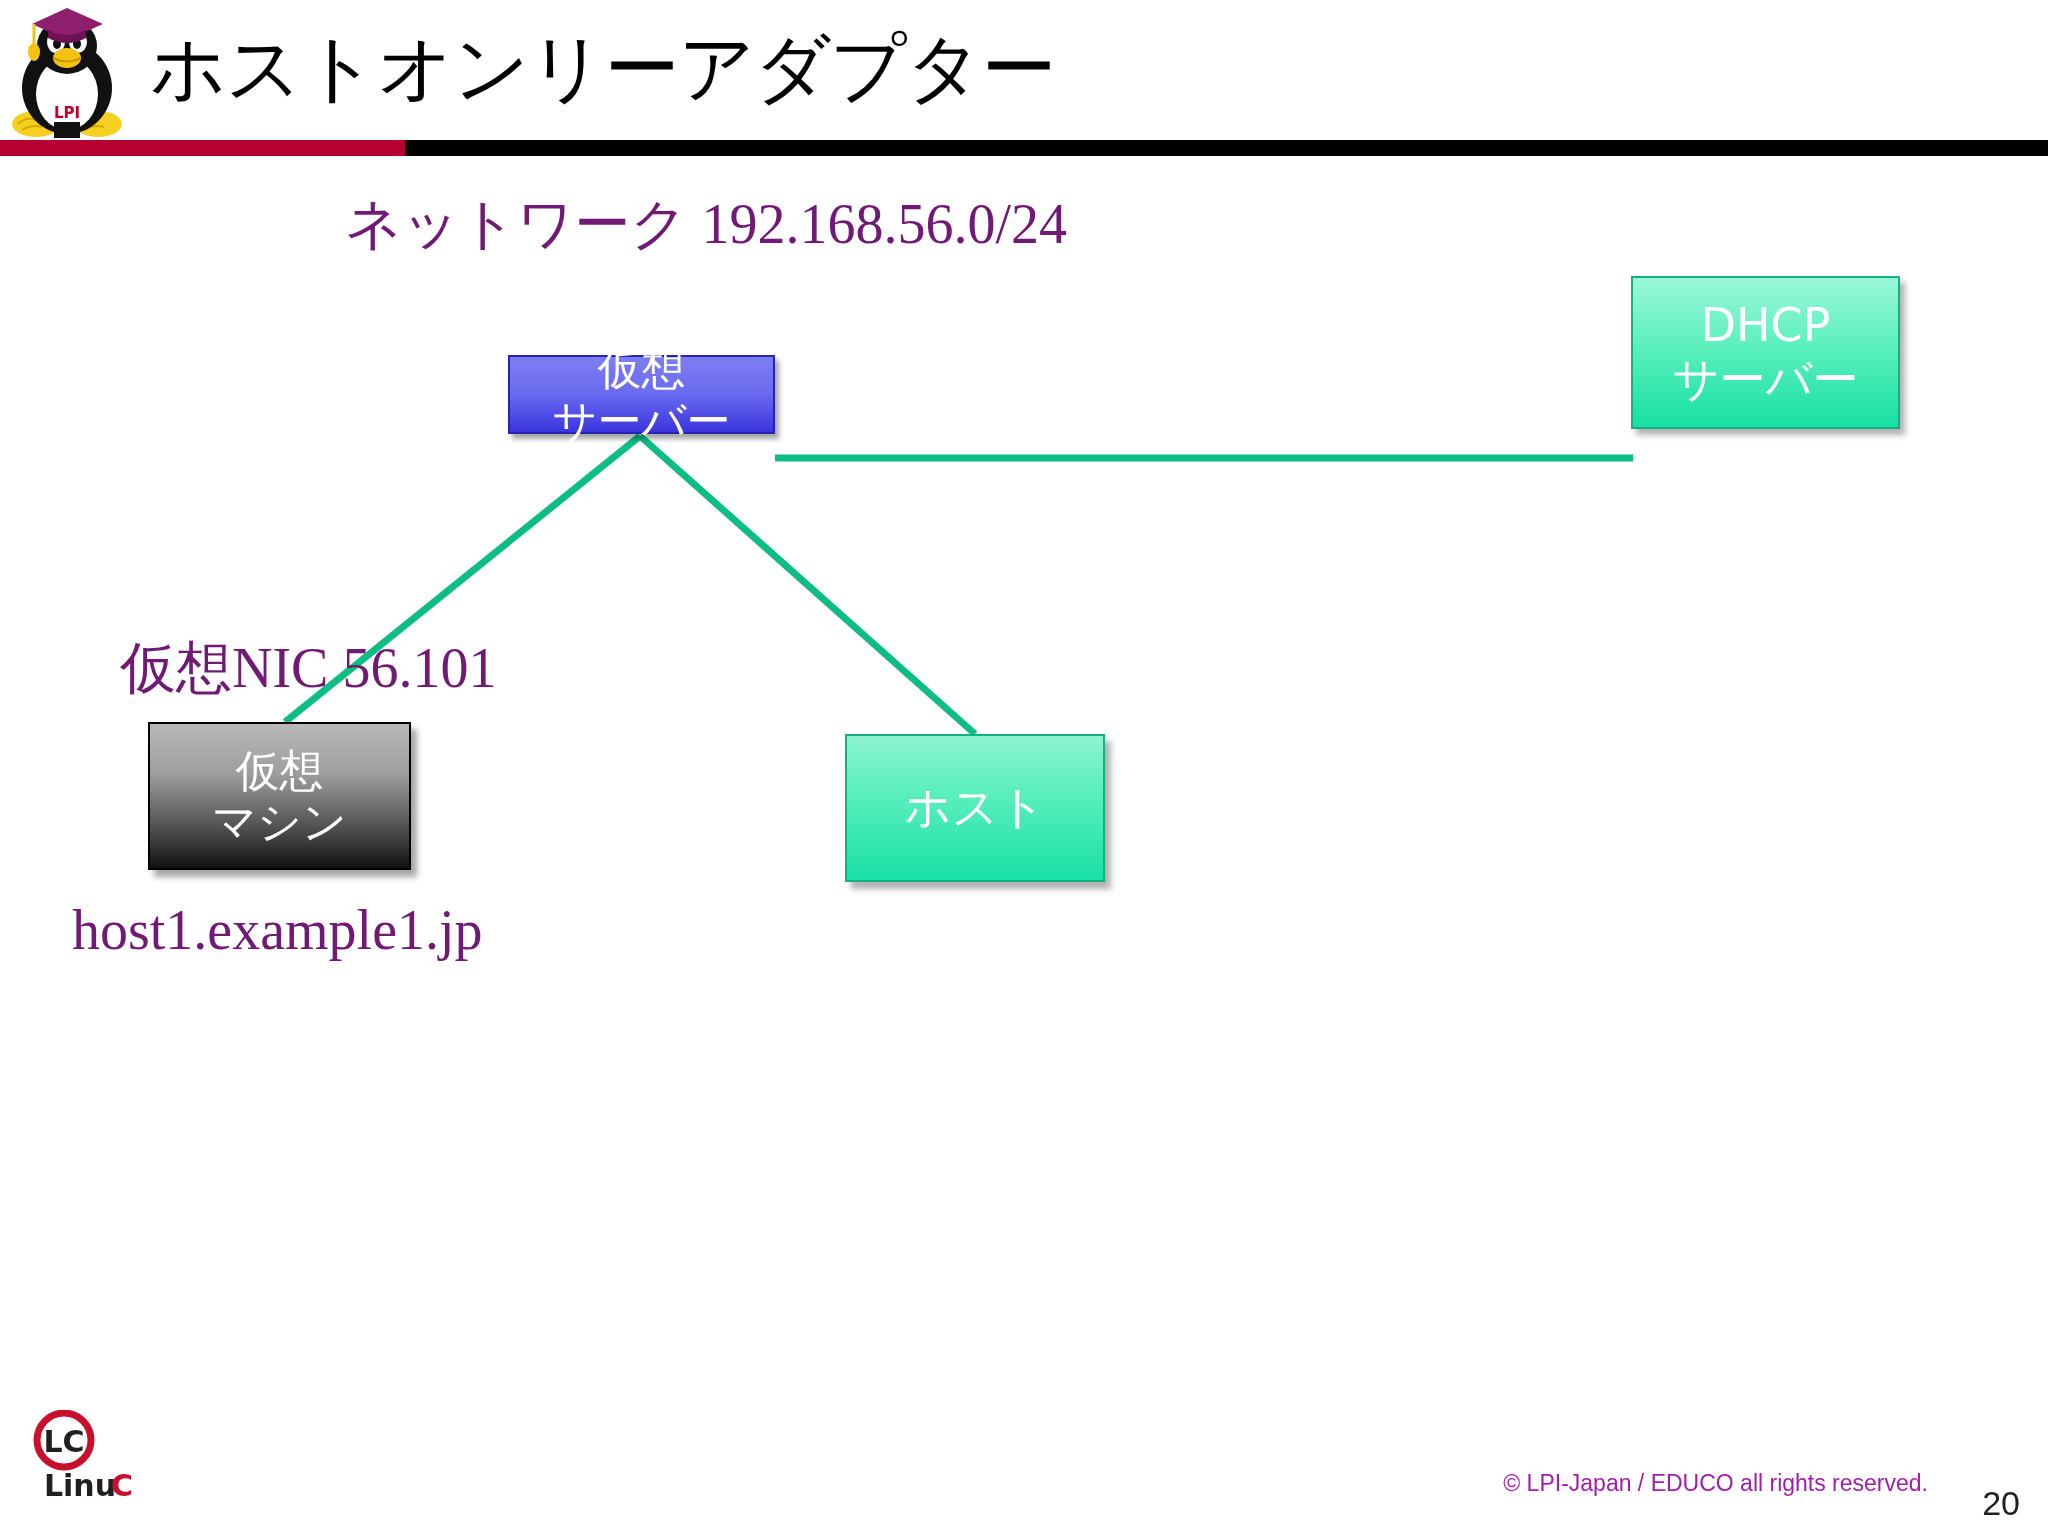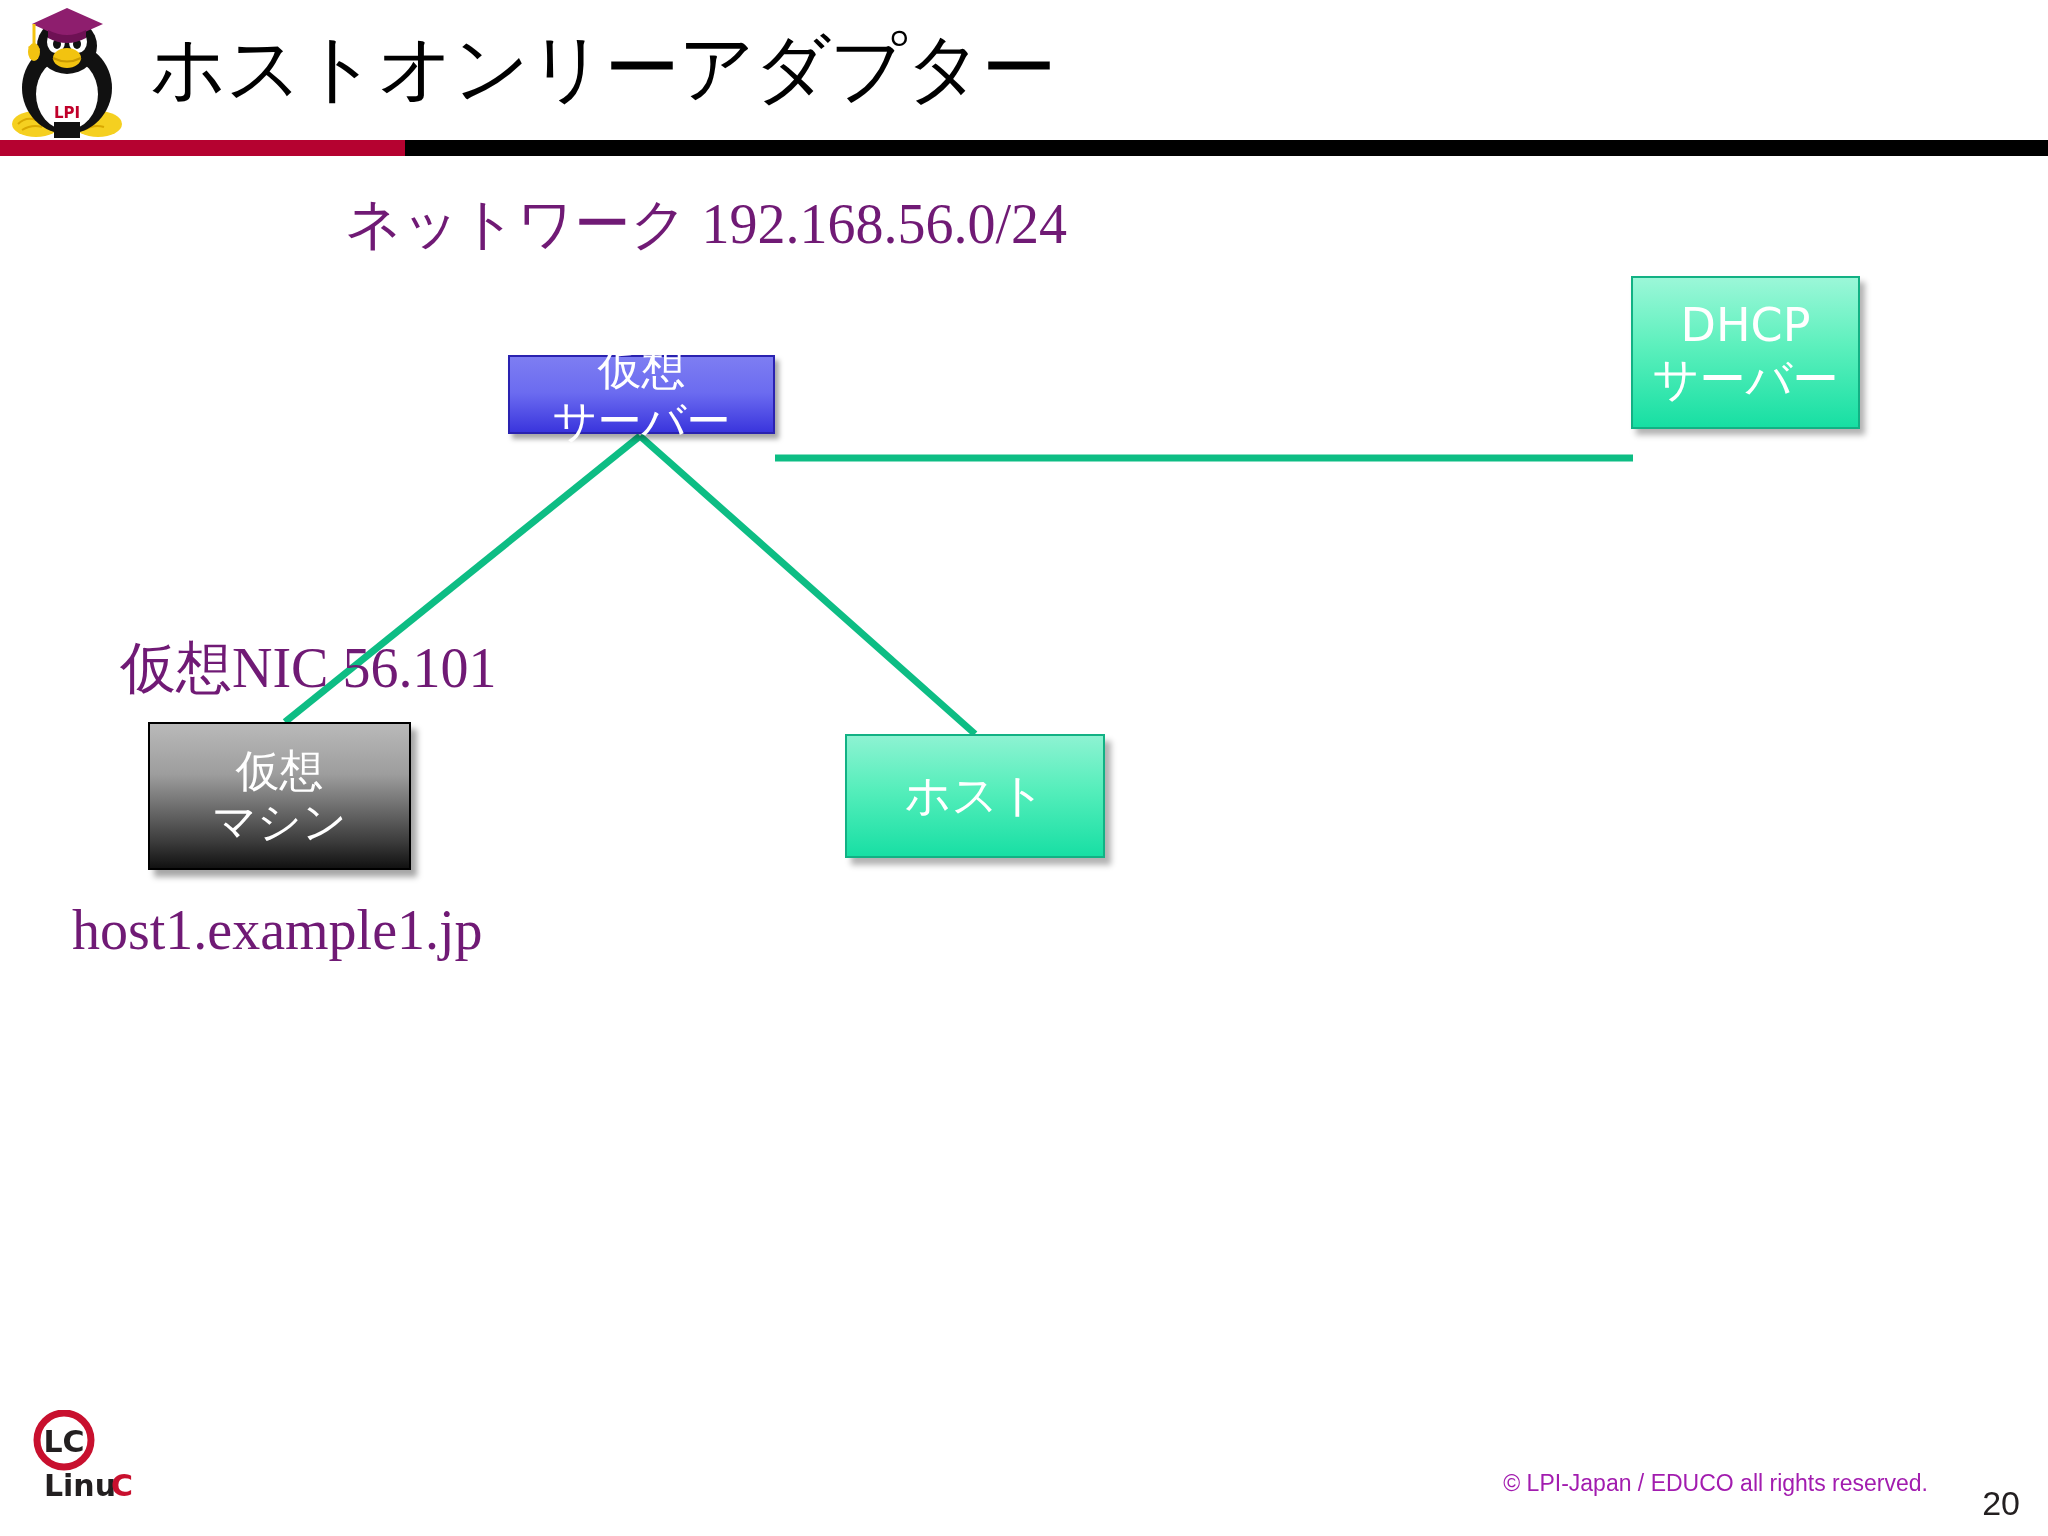--- a/index.html
+++ b/index.html
@@ -69,39 +69,39 @@
   #node-switch{
     left:508px;top:199px;width:267px;height:79px;
     background:linear-gradient(180deg,#7d7df2 0%,#6b6bf0 48%,#3a35dd 100%);
     border:2px solid #2a22b0;
     font-size:44px;
     box-shadow:4px 5px 5px rgba(0,0,0,.35);
   }
 
   
   #node-dhcp{
-    left:1631px;top:120px;width:229px;height:153px;
+    left:1631px;top:120px;width:269px;height:153px;
     background:linear-gradient(180deg,#9bf7d8 0%,#5df0bd 45%,#17dfa3 100%);
     border:2px solid #12b184;
     font-size:46px;
     box-shadow:5px 6px 6px rgba(0,0,0,.3);
   }
 
   
   #node-vm{
     left:148px;top:566px;width:263px;height:148px;
     background:linear-gradient(180deg,#b9b9b9 0%,#9d9d9d 35%,#3b3b3b 82%,#111111 100%);
     border:2px solid #000000;
     font-size:44px;
     box-shadow:6px 7px 6px rgba(0,0,0,.35);
   }
 
   
   #node-host{
-    left:845px;top:578px;width:260px;height:124px;
+    left:845px;top:578px;width:260px;height:148px;
     background:linear-gradient(180deg,#8df3d2 0%,#55eebb 45%,#18dfa4 100%);
     border:2px solid #12b184;
     font-size:46px;
     box-shadow:6px 7px 6px rgba(0,0,0,.3);
   }
 
   
   .dlabel{
     position:absolute;color:#701a75;
     font-family:Liberation Serif, serif;

